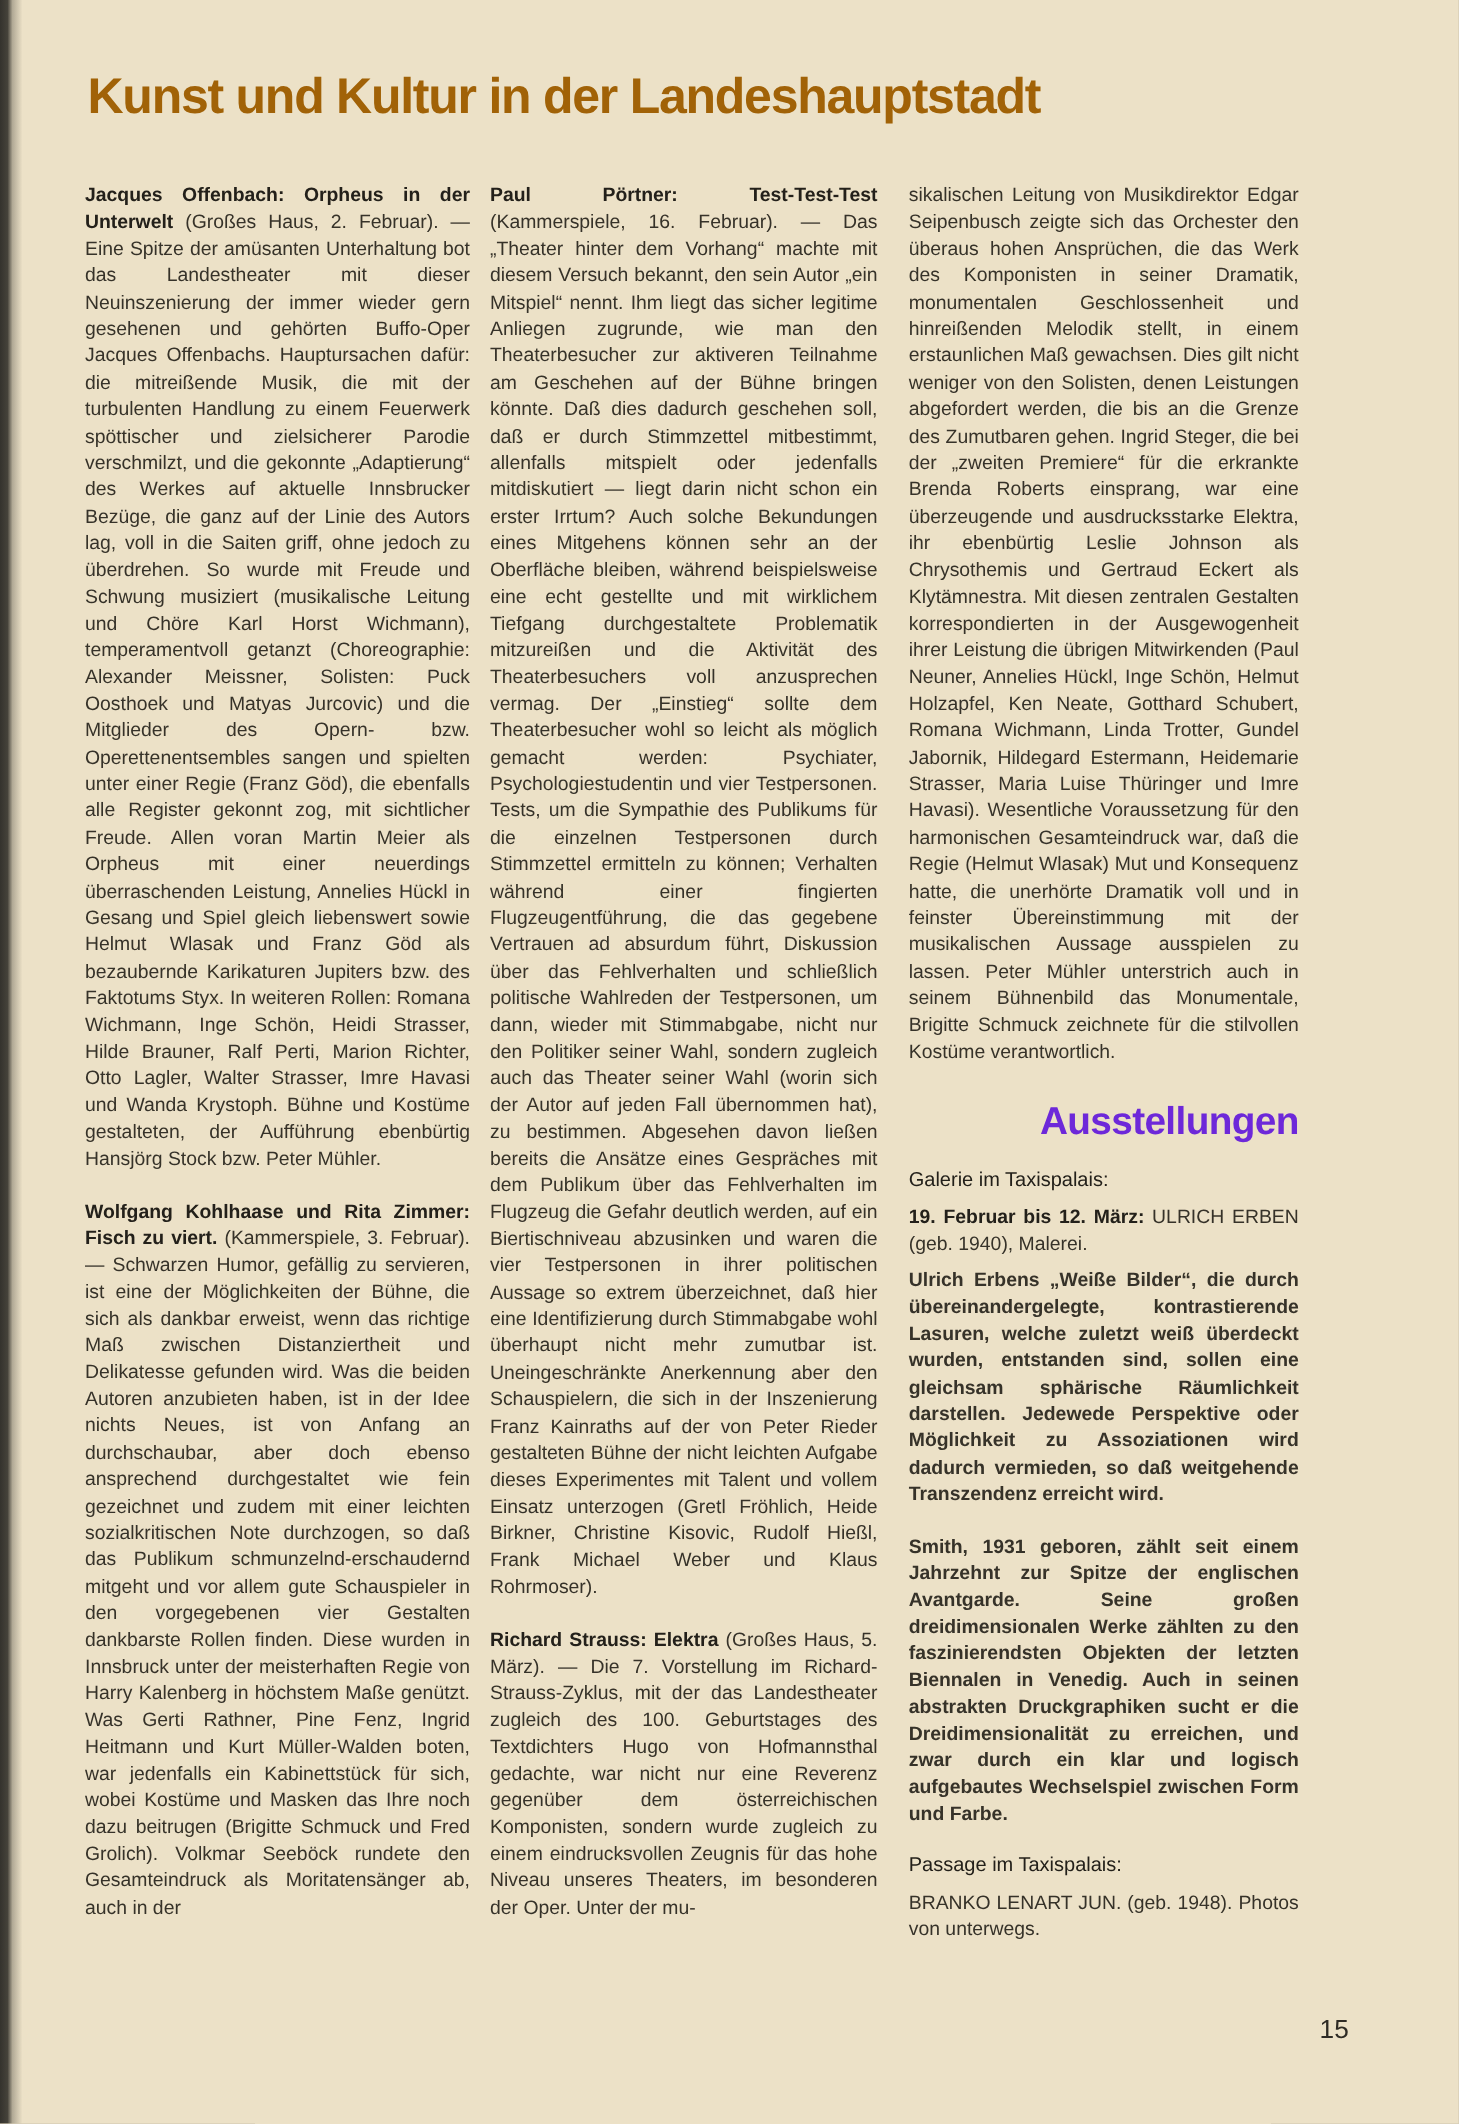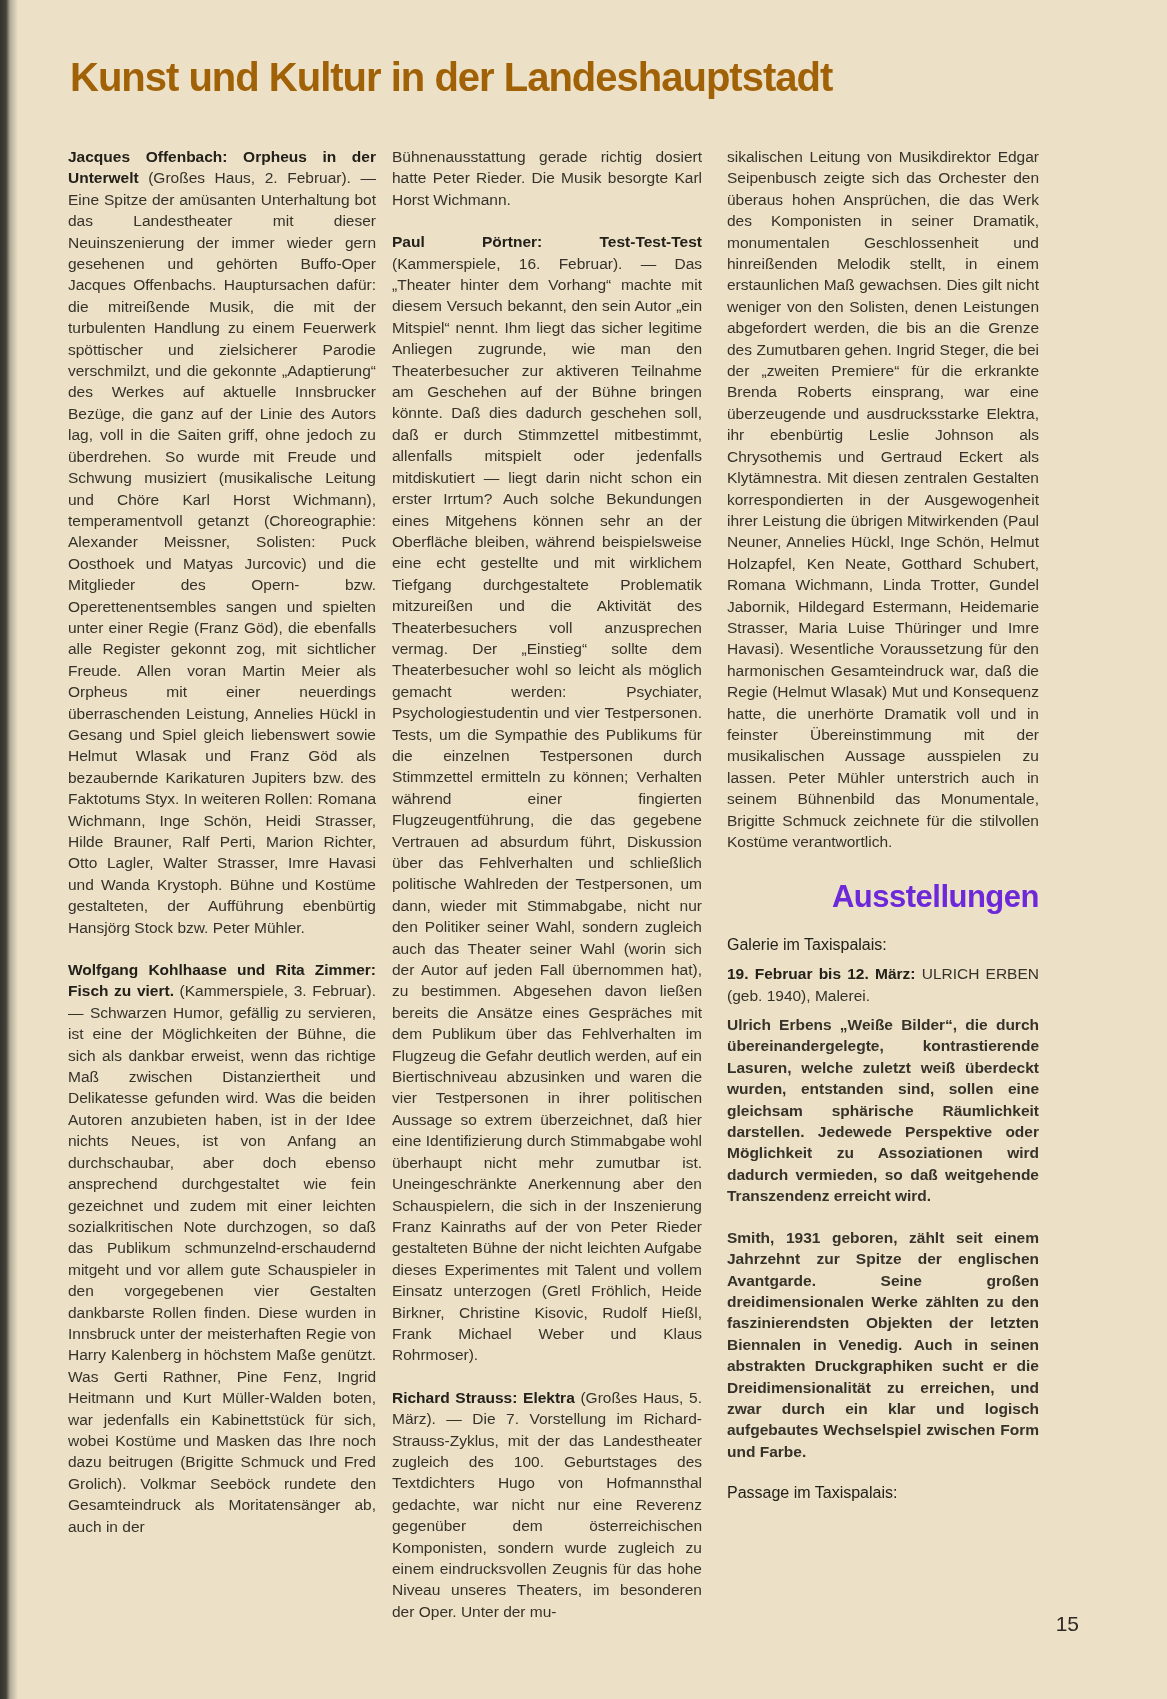--- a/index.html
+++ b/index.html
@@ -57,29 +57,29 @@
   <div class="edge"></div>
 
   <h1 class="title">Kunst und Kultur in der Landeshauptstadt</h1>
 
   <section class="col col1">
     <p class="art"><b class="lead">Jacques Offenbach: Orpheus in der Unterwelt</b> <span>(Großes Haus, 2. Februar). — Eine Spitze der amüsanten Unterhaltung bot das Landestheater mit dieser Neuinszenierung der immer wieder gern gesehenen und gehörten Buffo-Oper Jacques Offenbachs. Hauptursachen dafür: die mitreißende Musik, die mit der turbulenten Handlung zu einem Feuerwerk spöttischer und zielsicherer Parodie verschmilzt, und die gekonnte „Adaptierung“ des Werkes auf aktuelle Innsbrucker Bezüge, die ganz auf der Linie des Autors lag, voll in die Saiten griff, ohne jedoch zu überdrehen. So wurde mit Freude und Schwung musiziert (musikalische Leitung und Chöre Karl Horst Wichmann), temperamentvoll getanzt (Choreographie: Alexander Meissner, Solisten: Puck Oosthoek und Matyas Jurcovic) und die Mitglieder des Opern- bzw. Operettenentsembles sangen und spielten unter einer Regie (Franz Göd), die ebenfalls alle Register gekonnt zog, mit sichtlicher Freude. Allen voran Martin Meier als Orpheus mit einer neuerdings überraschenden Leistung, Annelies Hückl in Gesang und Spiel gleich liebenswert sowie Helmut Wlasak und Franz Göd als bezaubernde Karikaturen Jupiters bzw. des Faktotums Styx. In weiteren Rollen: Romana Wichmann, Inge Schön, Heidi Strasser, Hilde Brauner, Ralf Perti, Marion Richter, Otto Lagler, Walter Strasser, Imre Havasi und Wanda Krystoph. Bühne und Kostüme gestalteten, der Aufführung ebenbürtig Hansjörg Stock bzw. Peter Mühler.</span></p>
     <p class="art"><b class="lead">Wolfgang Kohlhaase und Rita Zimmer: Fisch zu viert.</b> <span>(Kammerspiele, 3. Februar). — Schwarzen Humor, gefällig zu servieren, ist eine der Möglichkeiten der Bühne, die sich als dankbar erweist, wenn das richtige Maß zwischen Distanziertheit und Delikatesse gefunden wird. Was die beiden Autoren anzubieten haben, ist in der Idee nichts Neues, ist von Anfang an durchschaubar, aber doch ebenso ansprechend durchgestaltet wie fein gezeichnet und zudem mit einer leichten sozialkritischen Note durchzogen, so daß das Publikum schmunzelnd-erschaudernd mitgeht und vor allem gute Schauspieler in den vorgegebenen vier Gestalten dankbarste Rollen finden. Diese wurden in Innsbruck unter der meisterhaften Regie von Harry Kalenberg in höchstem Maße genützt. Was Gerti Rathner, Pine Fenz, Ingrid Heitmann und Kurt Müller-Walden boten, war jedenfalls ein Kabinettstück für sich, wobei Kostüme und Masken das Ihre noch dazu beitrugen (Brigitte Schmuck und Fred Grolich). Volkmar Seeböck rundete den Gesamteindruck als Moritatensänger ab, auch in der</span></p>
   </section>
 
   <section class="col col2">
-    <p class="art">Bühnenausstattung gerade richtig dosiert hatte Peter Rieder. Die Musik besorgte Karl Horst Wichmann.</p>
     <p class="art"><b class="lead">Paul Pörtner: Test-Test-Test</b> <span>(Kammerspiele, 16. Februar). — Das „Theater hinter dem Vorhang“ machte mit diesem Versuch bekannt, den sein Autor „ein Mitspiel“ nennt. Ihm liegt das sicher legitime Anliegen zugrunde, wie man den Theaterbesucher zur aktiveren Teilnahme am Geschehen auf der Bühne bringen könnte. Daß dies dadurch geschehen soll, daß er durch Stimmzettel mitbestimmt, allenfalls mitspielt oder jedenfalls mitdiskutiert — liegt darin nicht schon ein erster Irrtum? Auch solche Bekundungen eines Mitgehens können sehr an der Oberfläche bleiben, während beispielsweise eine echt gestellte und mit wirklichem Tiefgang durchgestaltete Problematik mitzureißen und die Aktivität des Theaterbesuchers voll anzusprechen vermag. Der „Einstieg“ sollte dem Theaterbesucher wohl so leicht als möglich gemacht werden: Psychiater, Psychologiestudentin und vier Testpersonen. Tests, um die Sympathie des Publikums für die einzelnen Testpersonen durch Stimmzettel ermitteln zu können; Verhalten während einer fingierten Flugzeugentführung, die das gegebene Vertrauen ad absurdum führt, Diskussion über das Fehlverhalten und schließlich politische Wahlreden der Testpersonen, um dann, wieder mit Stimmabgabe, nicht nur den Politiker seiner Wahl, sondern zugleich auch das Theater seiner Wahl (worin sich der Autor auf jeden Fall übernommen hat), zu bestimmen. Abgesehen davon ließen bereits die Ansätze eines Gespräches mit dem Publikum über das Fehlverhalten im Flugzeug die Gefahr deutlich werden, auf ein Biertischniveau abzusinken und waren die vier Testpersonen in ihrer politischen Aussage so extrem überzeichnet, daß hier eine Identifizierung durch Stimmabgabe wohl überhaupt nicht mehr zumutbar ist. Uneingeschränkte Anerkennung aber den Schauspielern, die sich in der Inszenierung Franz Kainraths auf der von Peter Rieder gestalteten Bühne der nicht leichten Aufgabe dieses Experimentes mit Talent und vollem Einsatz unterzogen (Gretl Fröhlich, Heide Birkner, Christine Kisovic, Rudolf Hießl, Frank Michael Weber und Klaus Rohrmoser).</span></p>
     <p class="art"><b class="lead">Richard Strauss: Elektra</b> <span>(Großes Haus, 5. März). — Die 7. Vorstellung im Richard-Strauss-Zyklus, mit der das Landestheater zugleich des 100. Geburtstages des Textdichters Hugo von Hofmannsthal gedachte, war nicht nur eine Reverenz gegenüber dem österreichischen Komponisten, sondern wurde zugleich zu einem eindrucksvollen Zeugnis für das hohe Niveau unseres Theaters, im besonderen der Oper. Unter der mu-</span></p>
   </section>
 
   <section class="col col3">
     <p class="art">sikalischen Leitung von Musikdirektor Edgar Seipenbusch zeigte sich das Orchester den überaus hohen Ansprüchen, die das Werk des Komponisten in seiner Dramatik, monumentalen Geschlossenheit und hinreißenden Melodik stellt, in einem erstaunlichen Maß gewachsen. Dies gilt nicht weniger von den Solisten, denen Leistungen abgefordert werden, die bis an die Grenze des Zumutbaren gehen. Ingrid Steger, die bei der „zweiten Premiere“ für die erkrankte Brenda Roberts einsprang, war eine überzeugende und ausdrucksstarke Elektra, ihr ebenbürtig Leslie Johnson als Chrysothemis und Gertraud Eckert als Klytämnestra. Mit diesen zentralen Gestalten korrespondierten in der Ausgewogenheit ihrer Leistung die übrigen Mitwirkenden (Paul Neuner, Annelies Hückl, Inge Schön, Helmut Holzapfel, Ken Neate, Gotthard Schubert, Romana Wichmann, Linda Trotter, Gundel Jabornik, Hildegard Estermann, Heidemarie Strasser, Maria Luise Thüringer und Imre Havasi). Wesentliche Voraussetzung für den harmonischen Gesamteindruck war, daß die Regie (Helmut Wlasak) Mut und Konsequenz hatte, die unerhörte Dramatik voll und in feinster Übereinstimmung mit der musikalischen Aussage ausspielen zu lassen. Peter Mühler unterstrich auch in seinem Bühnenbild das Monumentale, Brigitte Schmuck zeichnete für die stilvollen Kostüme verantwortlich.</p>
     <h2 class="bigsec">Ausstellungen</h2>
     <p class="subhead">Galerie im Taxispalais:</p>
     <p class="exh"><b class="lead">19. Februar bis 12. März:</b> <span>ULRICH ERBEN (geb. 1940), Malerei.</span></p>
     <p class="desc">Ulrich Erbens „Weiße Bilder“, die durch übereinandergelegte, kontrastierende Lasuren, welche zuletzt weiß überdeckt wurden, entstanden sind, sollen eine gleichsam sphärische Räumlichkeit darstellen. Jedewede Perspektive oder Möglichkeit zu Assoziationen wird dadurch vermieden, so daß weitgehende Transzendenz erreicht wird.</p>
     <p class="desc">Smith, 1931 geboren, zählt seit einem Jahrzehnt zur Spitze der englischen Avantgarde. Seine großen dreidimensionalen Werke zählten zu den faszinierendsten Objekten der letzten Biennalen in Venedig. Auch in seinen abstrakten Druckgraphiken sucht er die Dreidimensionalität zu erreichen, und zwar durch ein klar und logisch aufgebautes Wechselspiel zwischen Form und Farbe.</p>
     <p class="subhead">Passage im Taxispalais:</p>
+    <p class="art">BRANKO LENART JUN. (geb. 1948). Photos von unterwegs.</p>
   </section>
 
   <div class="pagenum">15</div>
 </div>
 
 </body></html>

